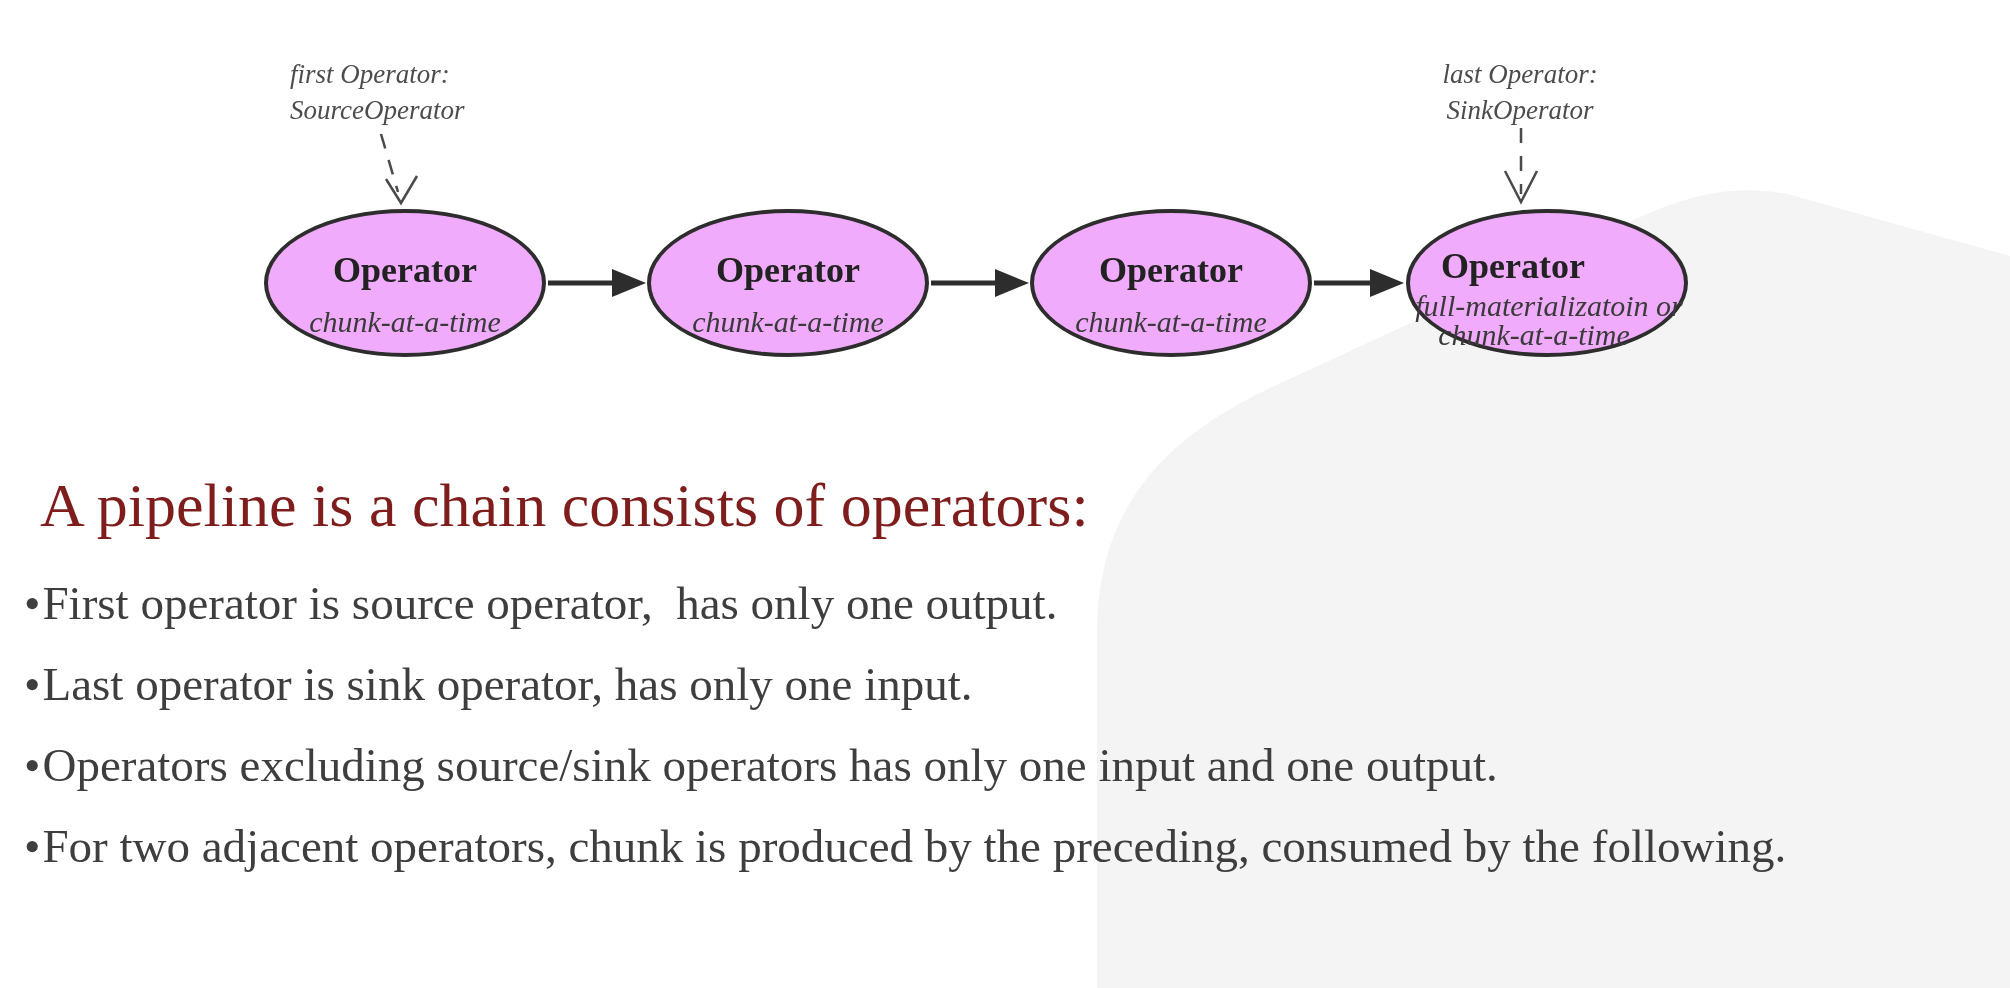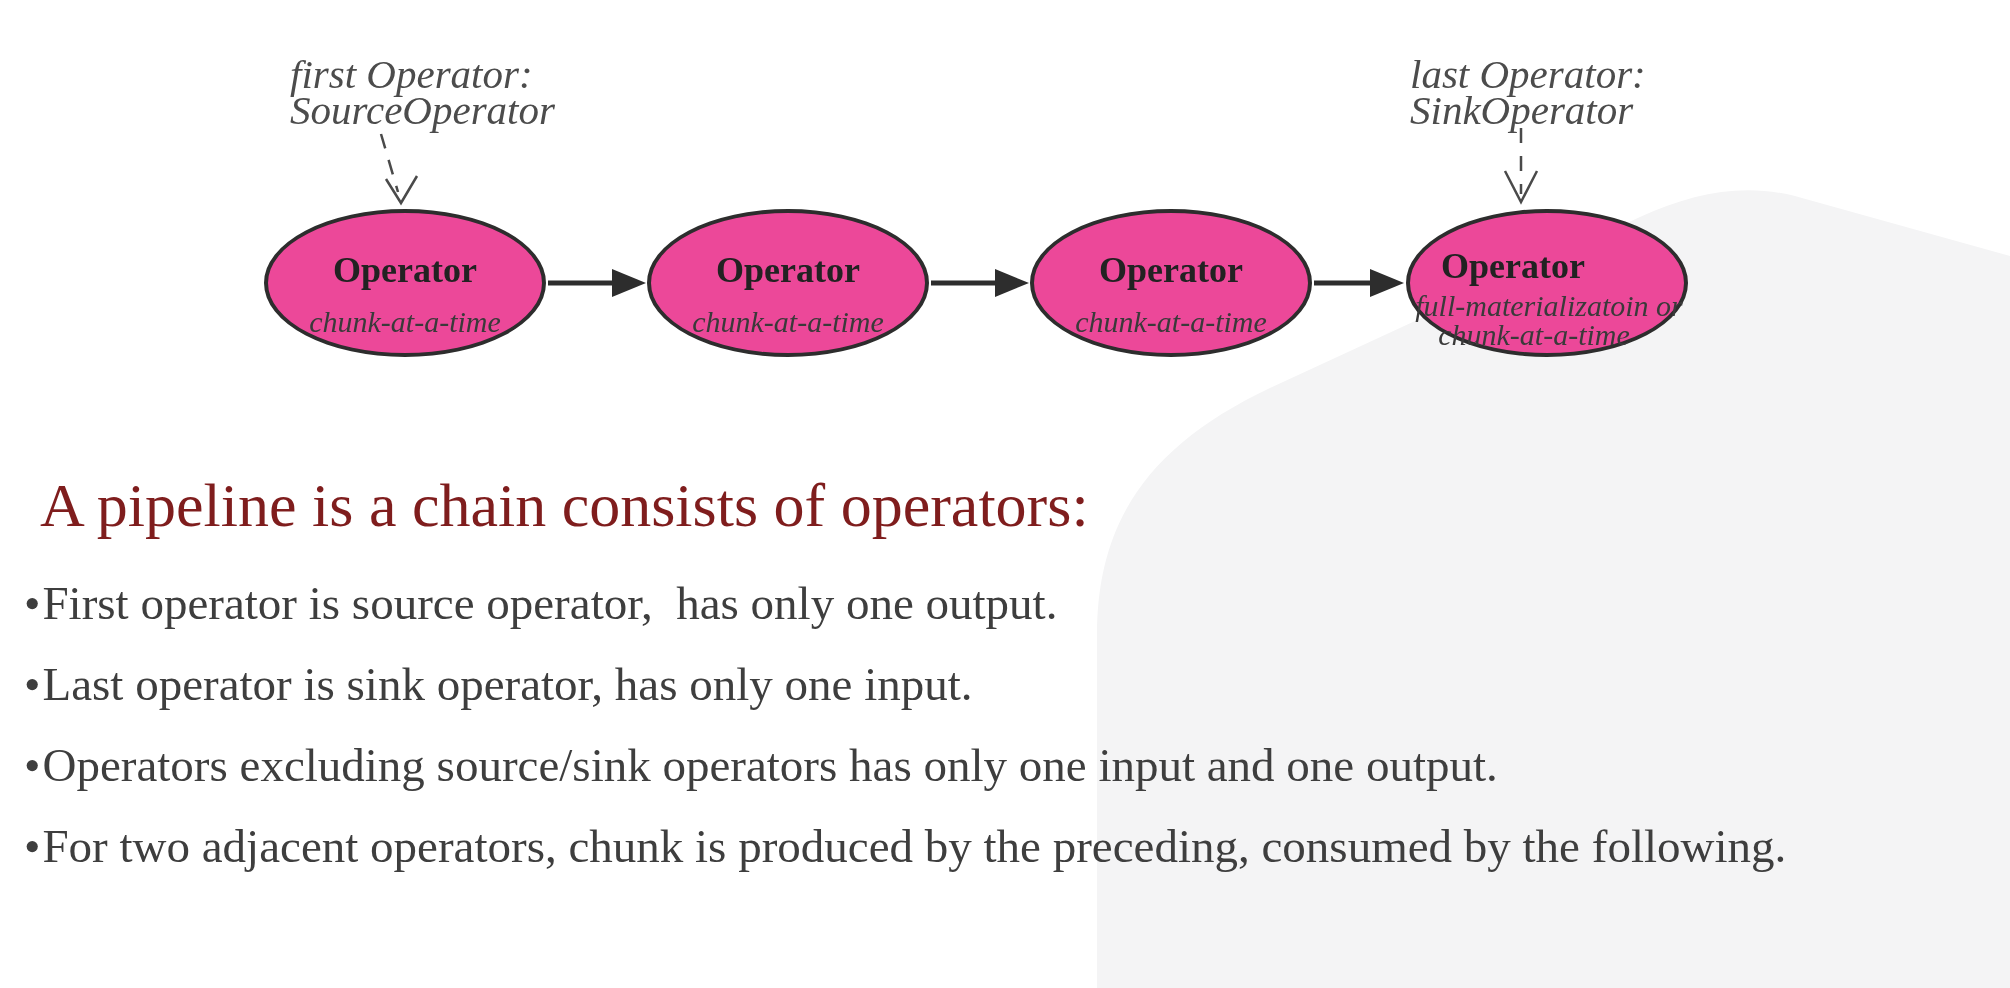--- a/index.html
+++ b/index.html
@@ -9,21 +9,21 @@
     font-family:"Liberation Serif","DejaVu Serif",serif;
   }
 
   
   svg.blob { position:absolute; left:0; top:0; z-index:0; }
 
   
   .node {
     position:absolute; top:209px; width:282px; height:148px;
     border:4px solid #2d2d2d; border-radius:50%;
-    background:#ec4899; box-sizing:border-box; z-index:2;
+    background:#f0abfc; box-sizing:border-box; z-index:2;
   }
   .node-1 { left:264px; } .node-2 { left:647px; }
   .node-3 { left:1030px; } .node-4 { left:1406px; }
   .node-title {
     position:absolute; top:38px; left:0; width:100%;
     text-align:center; font-weight:bold; font-size:36px;
     color:#222222; line-height:1.1;
   }
   .node-sub {
     position:absolute; top:92px; left:0; width:100%;
@@ -32,21 +32,21 @@
   }
   .node-4 .node-title { top:34px; left:-34px; }
   .node-4 .node-sub1  { top:76px; left:-36px; width:350px; }
   .node-4 .node-sub2  { top:105px; left:-36px; width:320px; }
 
   
   svg.connectors { position:absolute; left:0; top:0; z-index:3; }
 
   
   .annot {
-    position:absolute; z-index:4; font-style:italic; font-size:41px;
+    position:absolute; z-index:4; font-style:italic; font-size:27px;
     color:#4c4c4c; line-height:36px; white-space:nowrap;
   }
   .annot-first { left:290px; top:56px; text-align:left; }
   .annot-last  { left:1410px; top:56px; width:220px; text-align:center; }
 
   
   .heading {
     position:absolute; left:40px; top:470px; z-index:4;
     font-size:62px; color:#7f1d1d; white-space:nowrap;
   }

